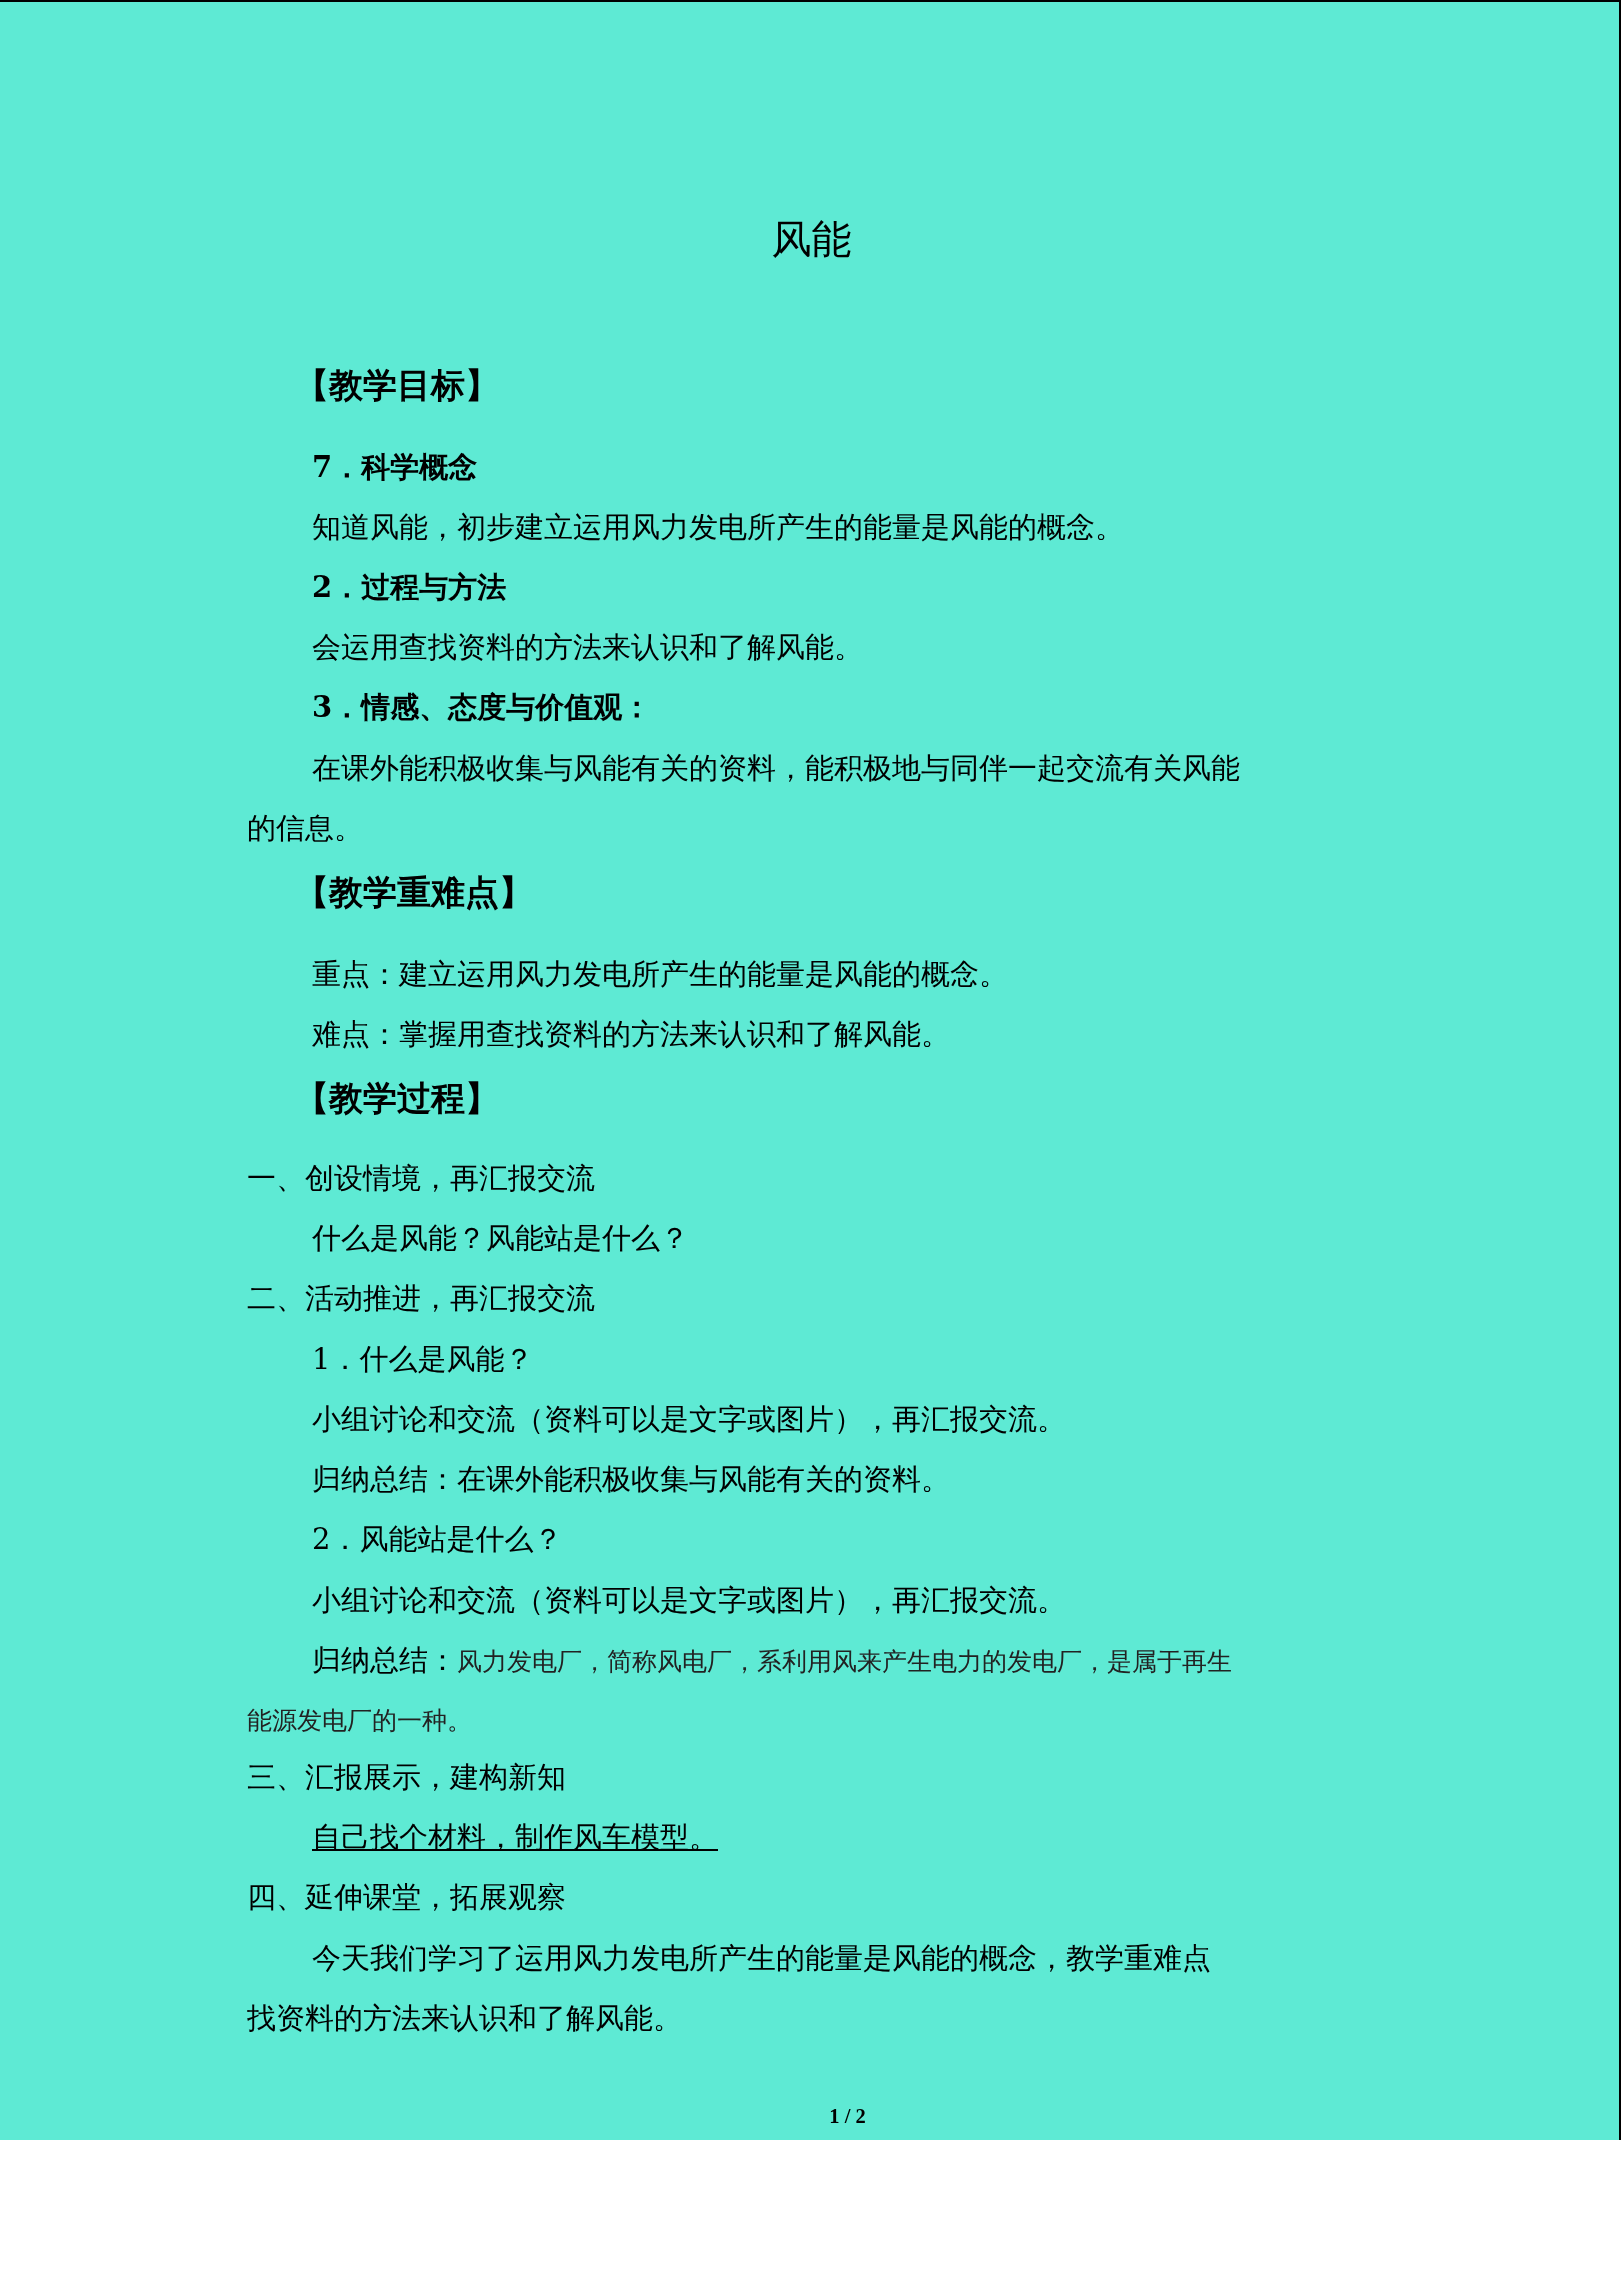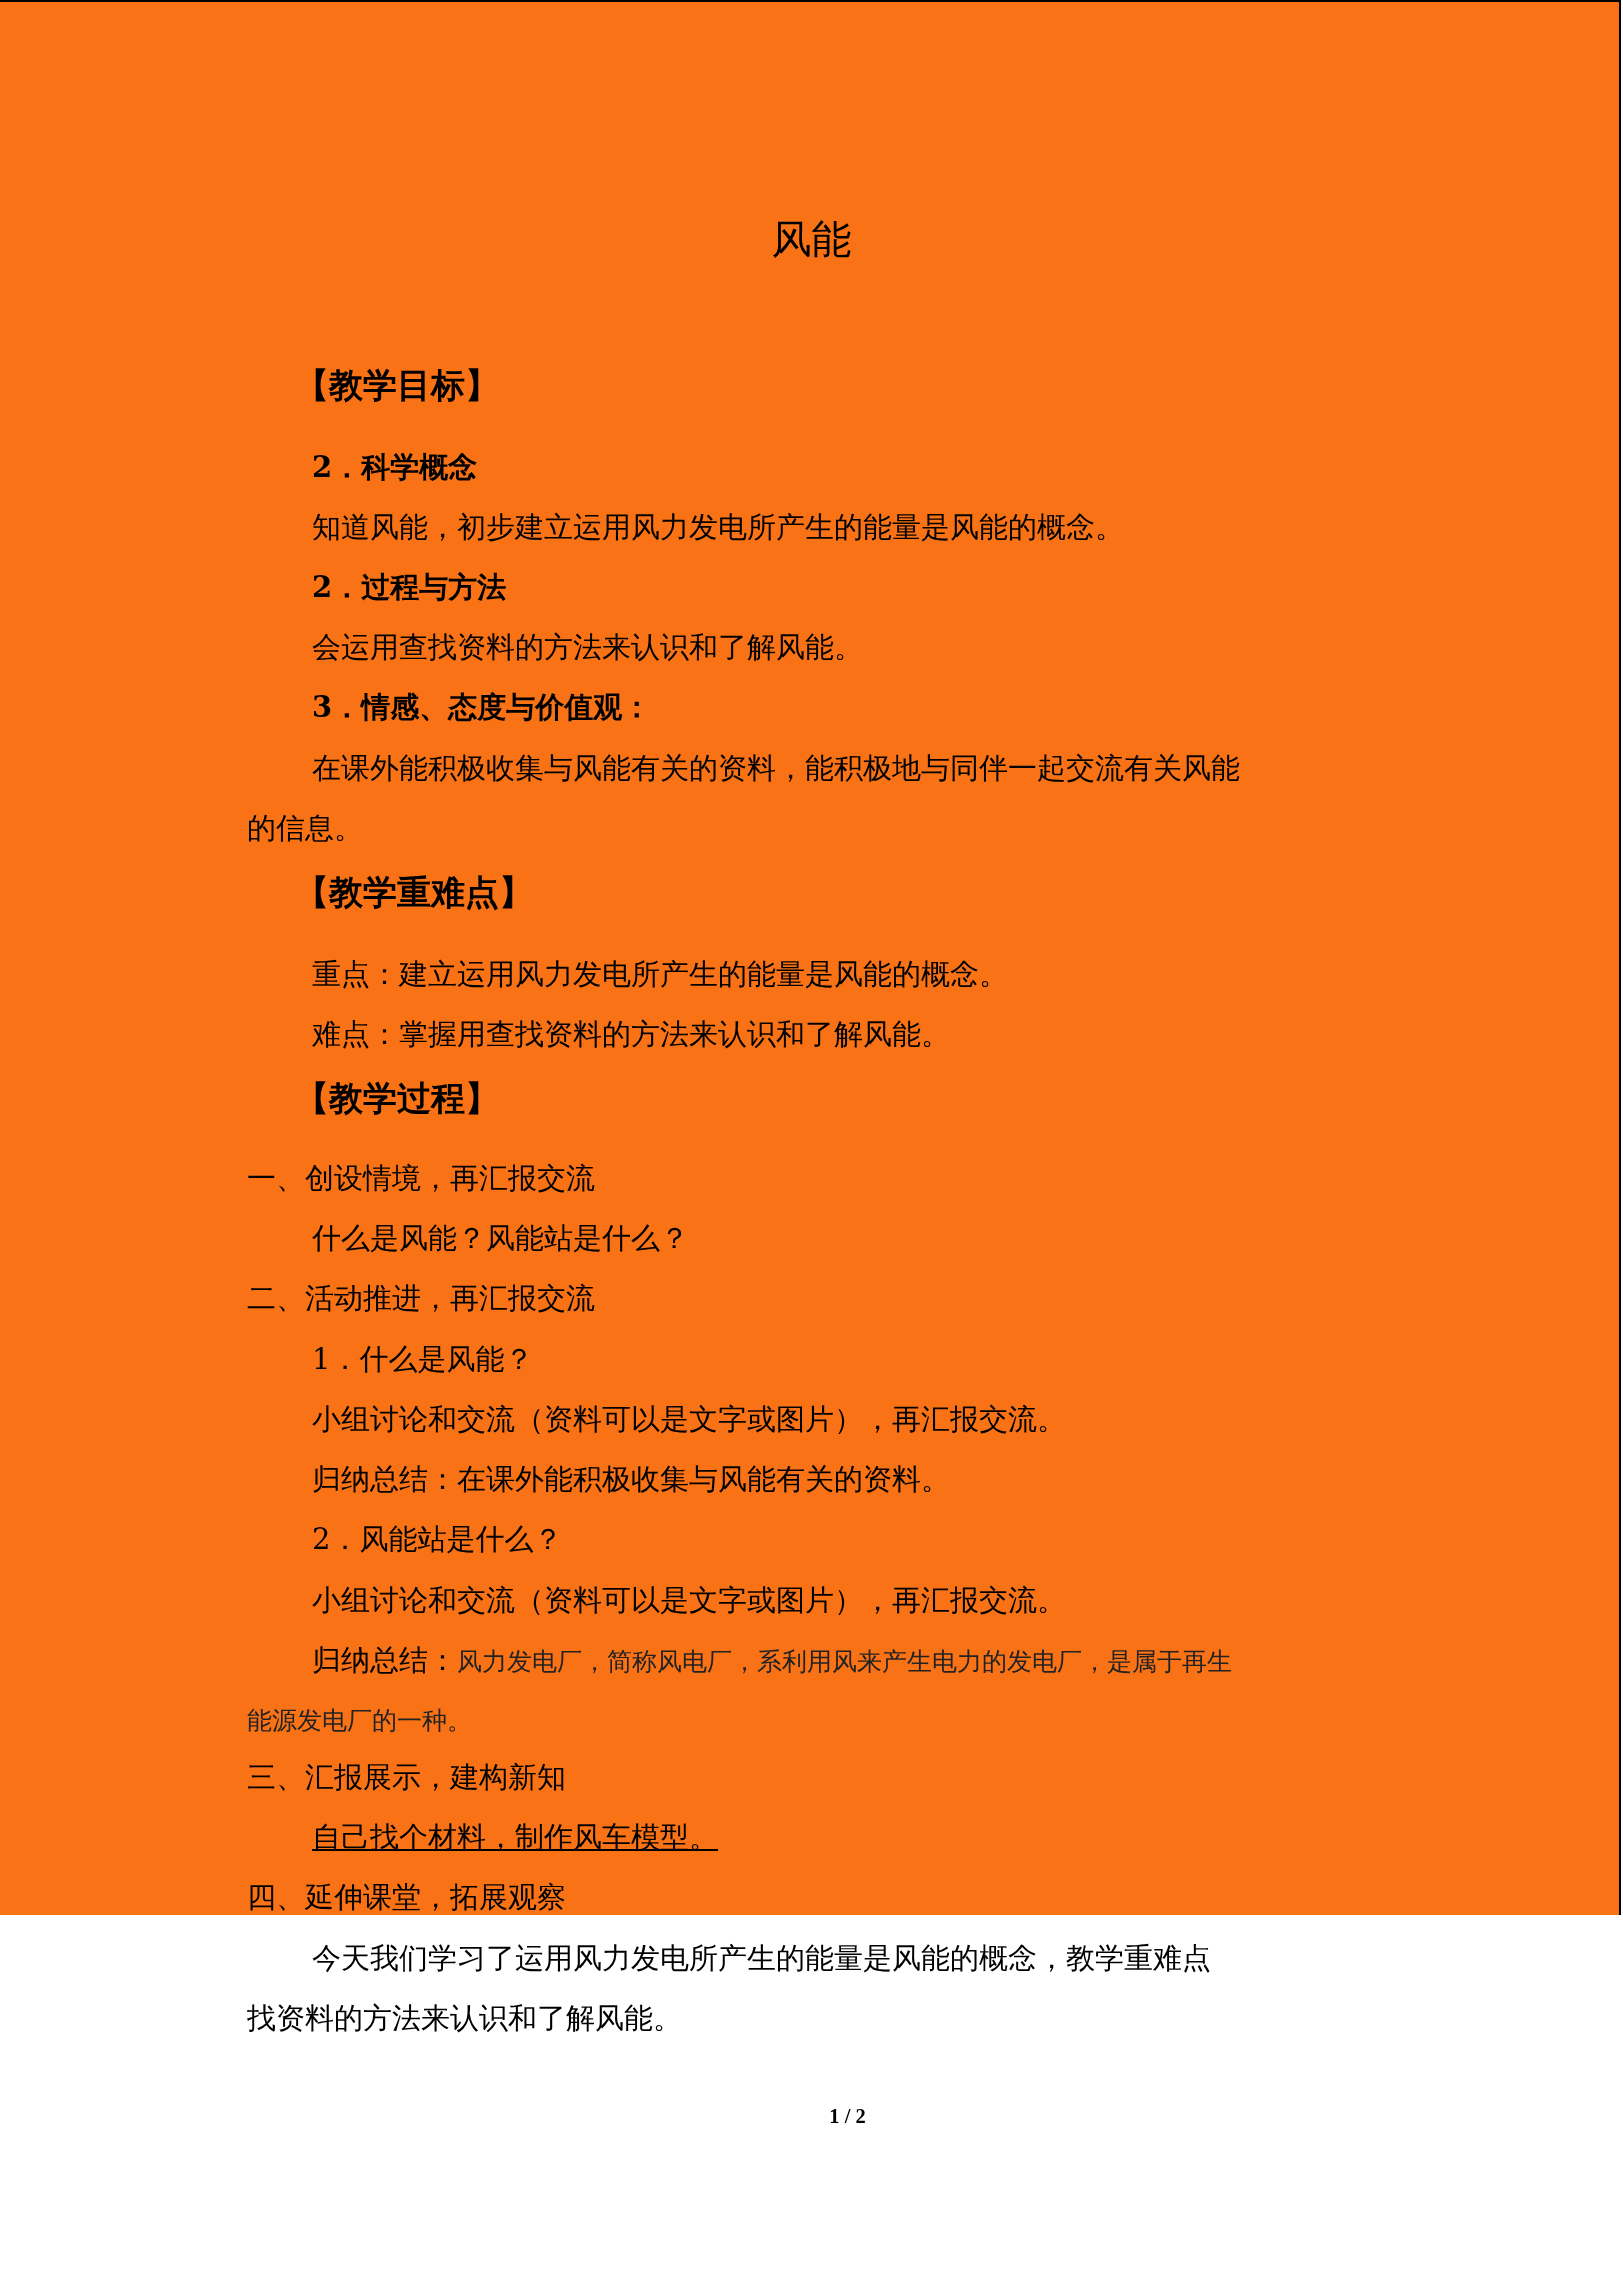--- a/index.html
+++ b/index.html
@@ -1,39 +1,39 @@
 <!DOCTYPE html>
 <html style="font-size:11px"><head>
 <meta charset="utf-8">
 <style>
   html, body { margin: 0; padding: 0; background: #ffffff; }
   body { width: 1623px; height: 2295px; position: relative; overflow: hidden;
          font-family: "DejaVu Serif", "Liberation Serif", serif; color: #000; }
-  .page { position: absolute; left: 0; top: 0; width: 1621px; height: 1915px;
-          border-top: 2.7px solid #000; border-right: 2px solid #000; box-sizing: border-box; background:#f97316; }
+  .page { position: absolute; left: 0; top: 0; width: 1621px; height: 2140px;
+          border-top: 2.7px solid #000; border-right: 2px solid #000; box-sizing: border-box; background:#5eead4; }
   .ln { position: absolute; white-space: nowrap; line-height: 1; }
   .title { left: 0; width: 1623px; text-align: center; top: 217px; font-size: 40px; }
   .sec { left: 247px; font-size: 34px; font-weight: bold; margin-left: 48px; }
   .sub { left: 312px; font-size: 29px; font-weight: bold; }
   .body { left: 312px; font-size: 29px; }
   .wrap { left: 247px; font-size: 29px; }
   .lvl1 { left: 247px; font-size: 29px; }
   .small { font-size: 25px; color: #222; }
   .pagenum { left: 0; width: 1623px; text-align: center; top: 2104px; font-size: 20.5px; font-weight: bold;
              font-family: "Liberation Serif", serif; padding-left: 36px; }
 </style>
 </head>
 <body>
 
 <div class="page">
 
   <div class="ln title">风能</div>
 
   <div class="ln sec" style="top:366px;">【教学目标】</div>
-  <div class="ln sub" style="top:451px;">2．科学概念</div>
+  <div class="ln sub" style="top:451px;">7．科学概念</div>
   <div class="ln body" style="top:511px;">知道风能，初步建立运用风力发电所产生的能量是风能的概念。</div>
   <div class="ln sub" style="top:571px;">2．过程与方法</div>
   <div class="ln body" style="top:631px;">会运用查找资料的方法来认识和了解风能。</div>
   <div class="ln sub" style="top:691px;">3．情感、态度与价值观：</div>
   <div class="ln body" style="top:752px;">在课外能积极收集与风能有关的资料，能积极地与同伴一起交流有关风能</div>
   <div class="ln wrap" style="top:812px;">的信息。</div>
 
   <div class="ln sec" style="top:873px;">【教学重难点】</div>
   <div class="ln body" style="top:958px;">重点：建立运用风力发电所产生的能量是风能的概念。</div>
   <div class="ln body" style="top:1018px;font-family:Liberation Serif, serif;">难点：掌握用查找资料的方法来认识和了解风能。</div>

